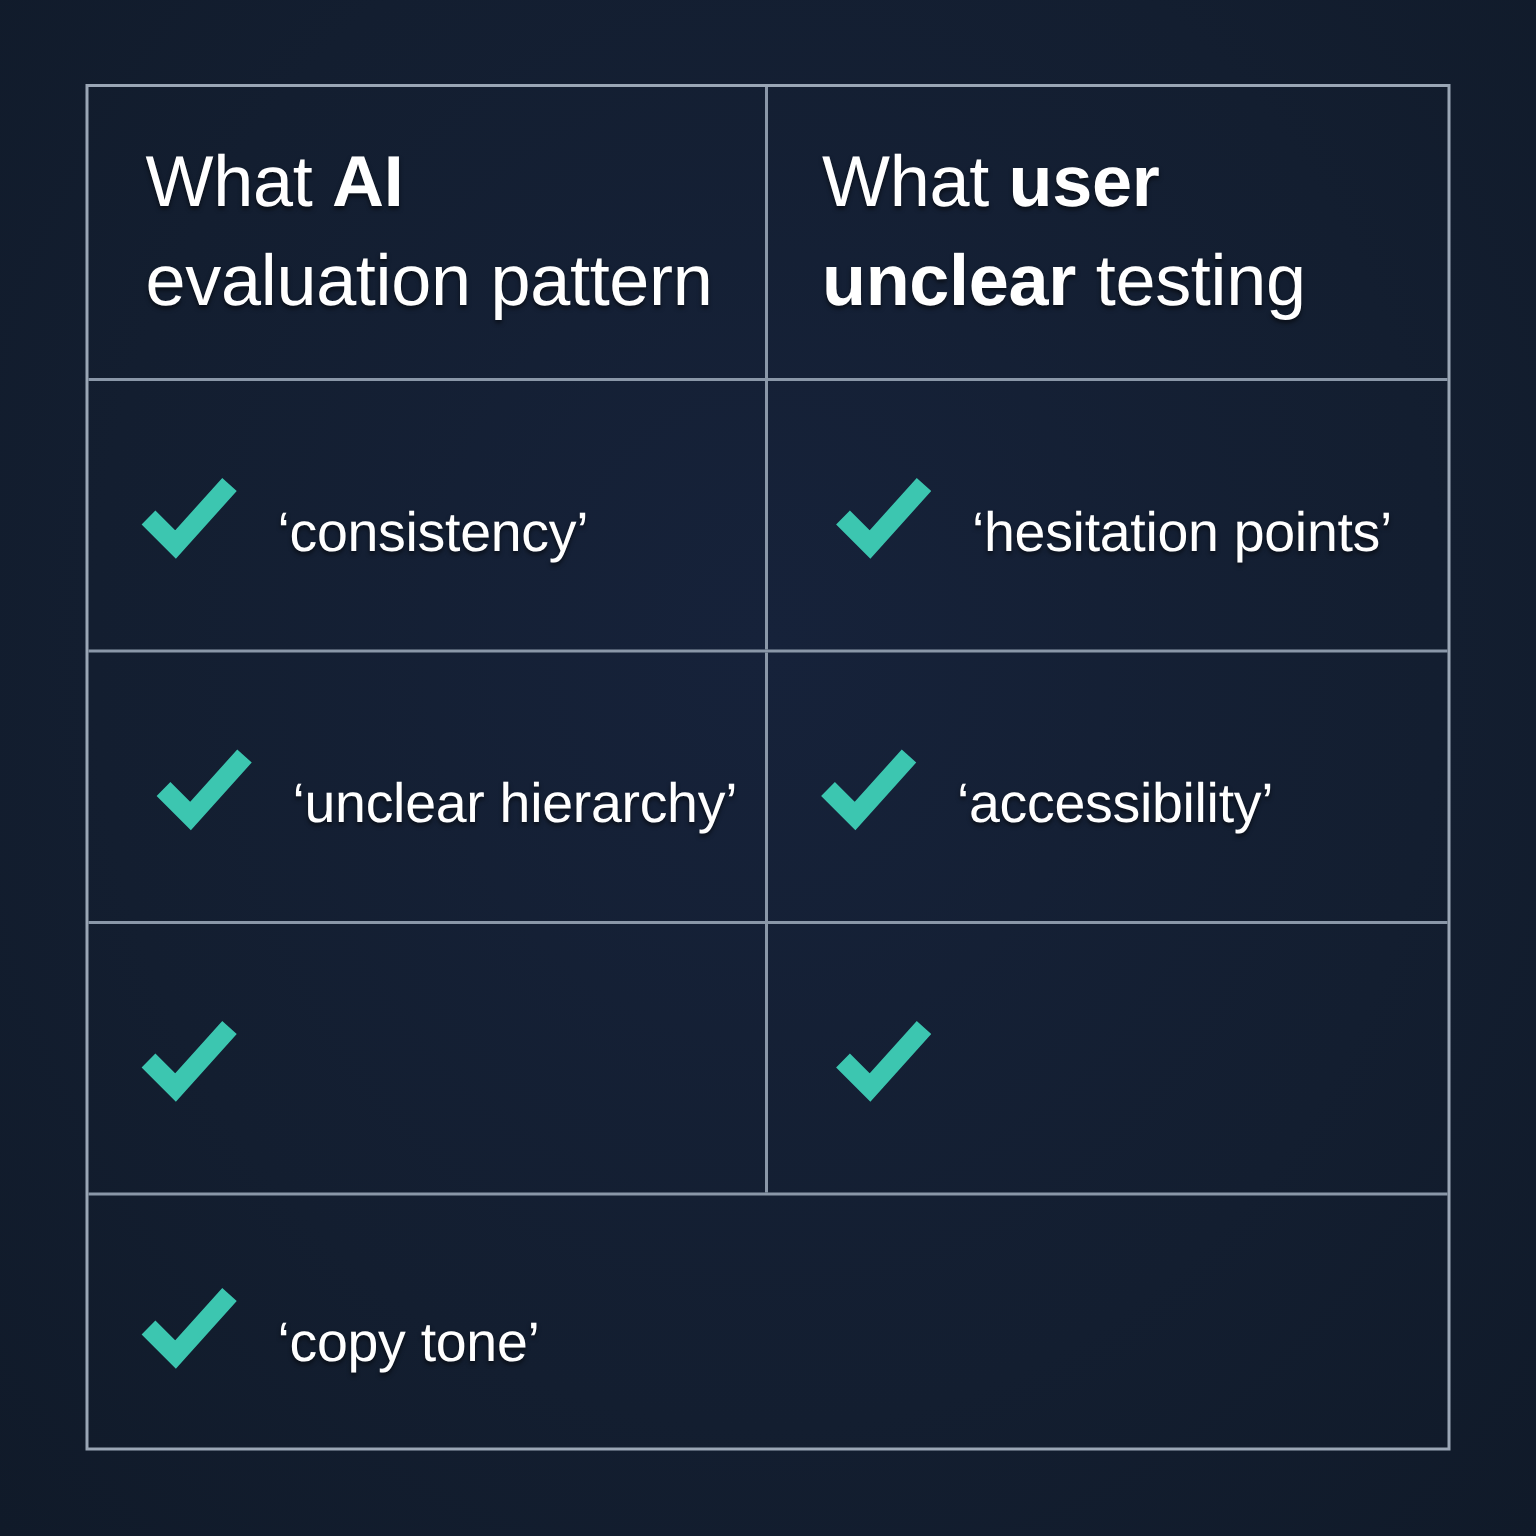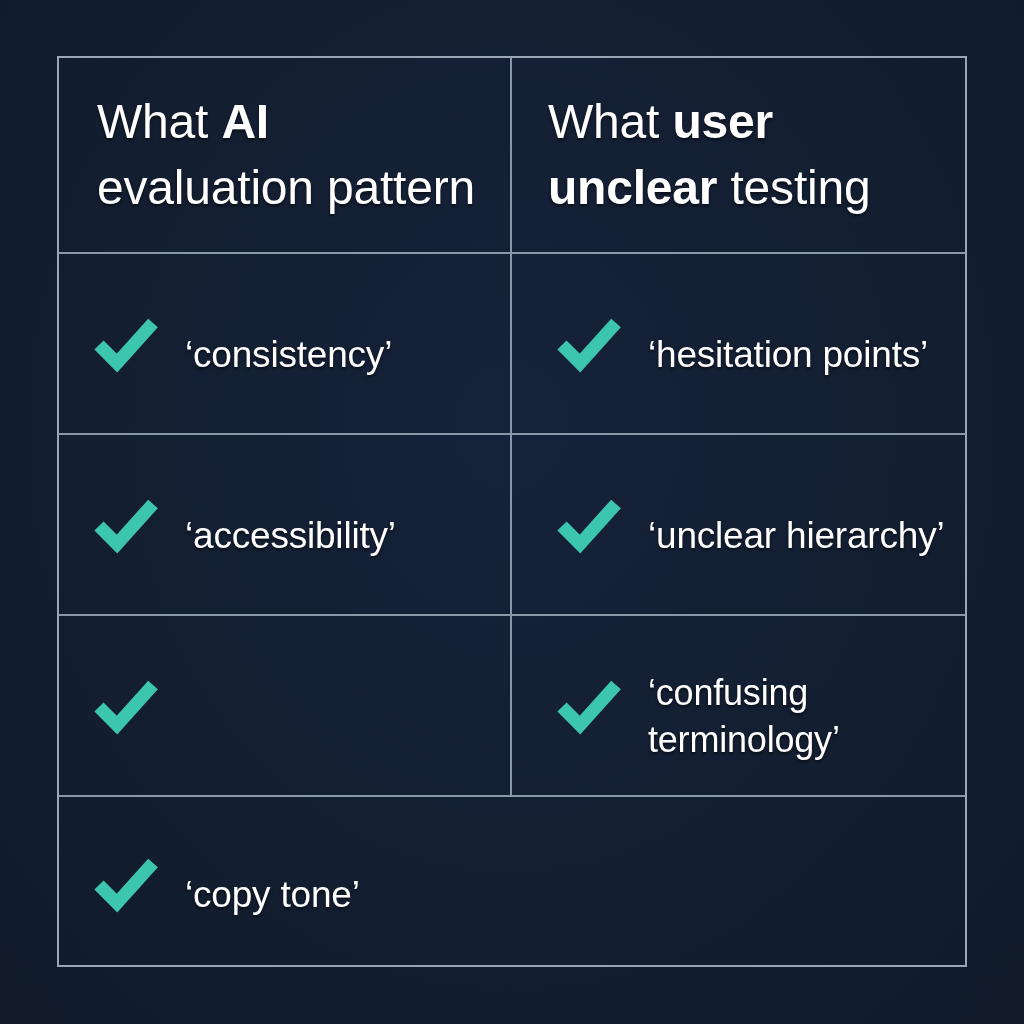--- a/index.html
+++ b/index.html
@@ -166,53 +166,52 @@
         <span class="check-icon">
           <svg viewBox="0 0 66 66" aria-hidden="true">
               <path d="M6 34 L24 52 L60 12" fill="none" stroke="#3cc6b0" stroke-width="13" stroke-linecap="butt" stroke-linejoin="miter"></path>
             </svg>
         </span>
         <span class="item-text">‘hesitation points’</span>
       </div>
     </div>
 
     <div class="t-row body-row">
+      <div class="t-cell body-cell right-col">
+        <span class="check-icon">
+          <svg viewBox="0 0 66 66" aria-hidden="true">
+              <path d="M6 34 L24 52 L60 12" fill="none" stroke="#3cc6b0" stroke-width="13" stroke-linecap="butt" stroke-linejoin="miter"></path>
+            </svg>
+        </span>
+        <span class="item-text">‘unclear hierarchy’</span>
+      </div>
       <div class="t-cell body-cell left-col">
         <span class="check-icon">
           <svg viewBox="0 0 66 66" aria-hidden="true">
               <path d="M6 34 L24 52 L60 12" fill="none" stroke="#3cc6b0" stroke-width="13" stroke-linecap="butt" stroke-linejoin="miter"></path>
             </svg>
         </span>
         <span class="item-text">‘accessibility’</span>
       </div>
+    </div>
+
+    <div class="t-row body-row">
+      <div class="t-cell body-cell left-col">
+        <span class="check-icon">
+          <svg viewBox="0 0 66 66" aria-hidden="true">
+              <path d="M6 34 L24 52 L60 12" fill="none" stroke="#3cc6b0" stroke-width="13" stroke-linecap="butt" stroke-linejoin="miter"></path>
+            </svg>
+        </span>
+      </div>
       <div class="t-cell body-cell right-col">
         <span class="check-icon">
           <svg viewBox="0 0 66 66" aria-hidden="true">
               <path d="M6 34 L24 52 L60 12" fill="none" stroke="#3cc6b0" stroke-width="13" stroke-linecap="butt" stroke-linejoin="miter"></path>
             </svg>
         </span>
-        <span class="item-text">‘unclear hierarchy’</span>
-      </div>
-    </div>
-
-    <div class="t-row body-row">
-      <div class="t-cell body-cell left-col">
-        <span class="check-icon">
-          <svg viewBox="0 0 66 66" aria-hidden="true">
-              <path d="M6 34 L24 52 L60 12" fill="none" stroke="#3cc6b0" stroke-width="13" stroke-linecap="butt" stroke-linejoin="miter"></path>
-            </svg>
-        </span>
-      </div>
-      <div class="t-cell body-cell right-col">
-        <span class="check-icon">
-          <svg viewBox="0 0 66 66" aria-hidden="true">
-              <path d="M6 34 L24 52 L60 12" fill="none" stroke="#3cc6b0" stroke-width="13" stroke-linecap="butt" stroke-linejoin="miter"></path>
-            </svg>
-        </span>
-        <span class="item-text wide">‘confusing terminology’</span>
       </div>
     </div>
 
     <div class="t-row body-row last-body">
       <div class="t-cell body-cell left-col">
         <span class="check-icon">
           <svg viewBox="0 0 66 66" aria-hidden="true">
               <path d="M6 34 L24 52 L60 12" fill="none" stroke="#3cc6b0" stroke-width="13" stroke-linecap="butt" stroke-linejoin="miter"></path>
             </svg>
         </span>

